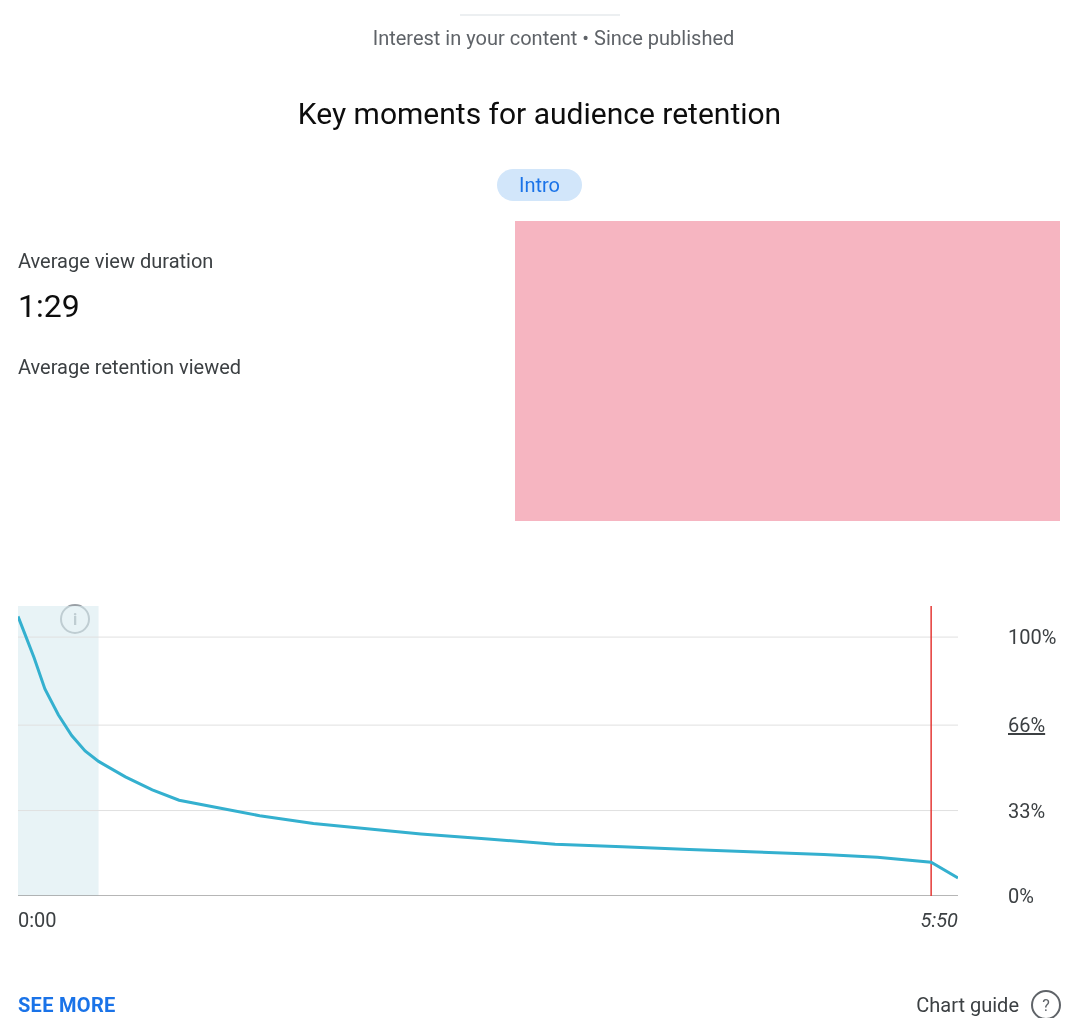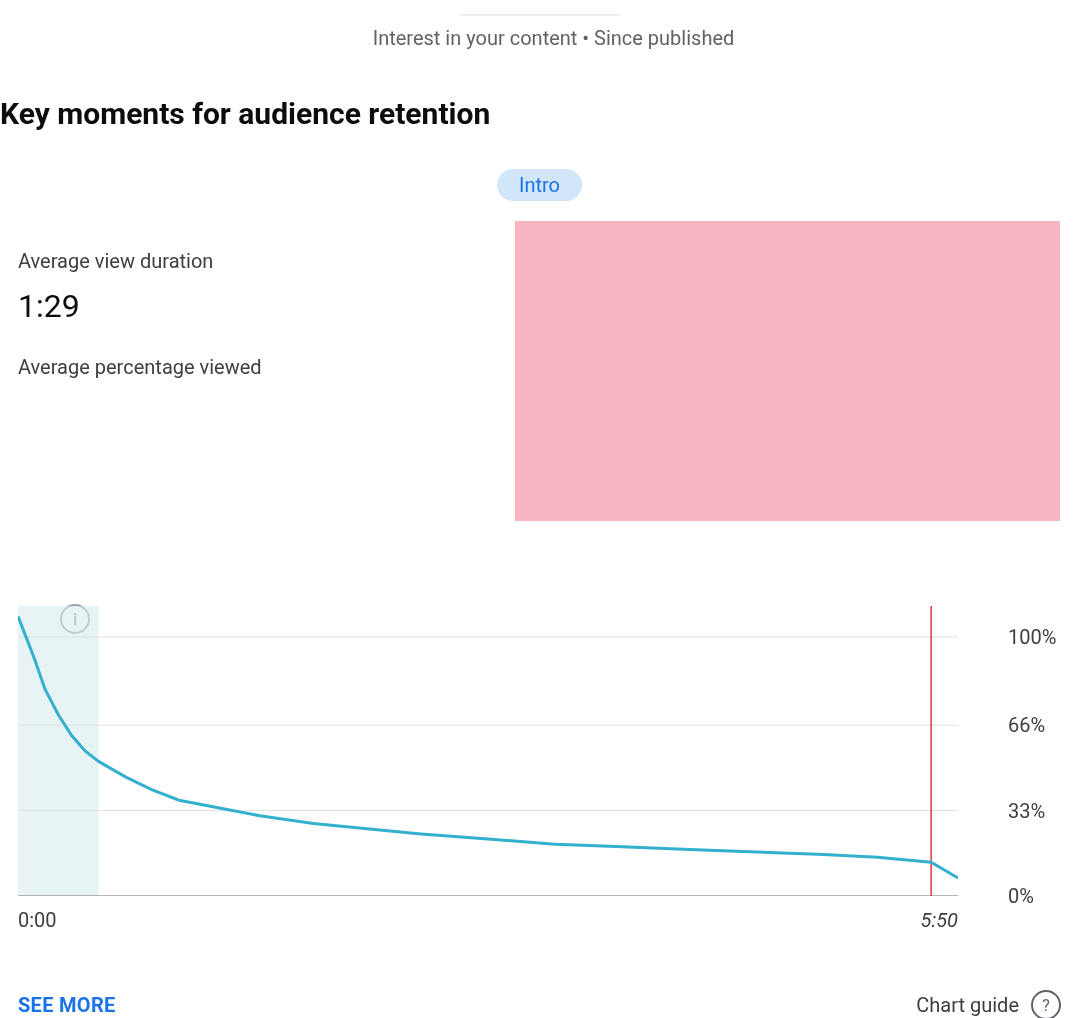--- a/index.html
+++ b/index.html
@@ -11,21 +11,21 @@
     --axis:#9e9e9e;
     --intro-bg:#d2e6fa;
     --intro-band:#d9ebf0;
     --pink:#f6b5c1;
   }
   html,body{margin:0;padding:0;background:#fff;color:var(--text);
     font-family:Roboto,Arial,Helvetica,sans-serif;}
   .page{width:1079px;height:1018px;box-sizing:border-box;position:relative;}
   .divider{width:160px;height:2px;background:#eceff1;margin:14px auto 10px;}
   .subtitle{text-align:center;color:var(--muted);font-size:20px;margin-top:6px;padding-left:28px;}
-  .title{font-size:30px;font-weight:700;margin-top:46px;}
+  .title{text-align:center;font-size:30px;font-weight:400;margin-top:46px;}
   .chip-row{display:flex;justify-content:center;margin-top:38px;}
   .chip{background:var(--intro-bg);color:var(--accent);font-size:20px;
     padding:4px 22px;border-radius:999px;cursor:pointer;}
   .mid{position:relative;margin-top:20px;height:300px;padding-left:16px;}
   .stats{position:absolute;left:18px;top:20px;}
   .stat-label{color:#3c4043;font-size:20px;margin-top:8px;}
   .stat-value{font-size:32px;margin-top:14px;margin-bottom:30px;}
   .thumb{position:absolute;left:515px;top:0;width:545px;height:300px;
     background:var(--pink);}
   .chart-wrap{position:absolute;left:18px;top:592px;width:1043px;}
@@ -65,42 +65,42 @@
 <div class="title">Key moments for audience retention</div>
 
 <div class="chip-row">
   <div class="chip">Intro</div>
 </div>
 
 <div class="mid">
   <div class="stats">
     <div class="stat-label">Average view duration</div>
     <div class="stat-value">1:29</div>
-    <div class="stat-label">Average percentage viewed</div>
+    <div class="stat-label">Average retention viewed</div>
   </div>
   <div class="thumb"></div>
 </div>
 
 <div class="chart-wrap">
   <div class="info-icon">i</div>
   <div class="plot">
     <svg id="chart-svg" width="940" height="290">
       <rect id="intro-rect" class="intro-band" x="0" y="0" width="80.57142857142857" height="290"></rect>
       <g class="gridlines">
         <line id="gl100" x1="0" x2="940" y1="31.071428571428555" y2="31.071428571428555"></line>
         <line id="gl66" x1="0" x2="940" y1="119.10714285714286" y2="119.10714285714286"></line>
         <line id="gl33" x1="0" x2="940" y1="204.55357142857144" y2="204.55357142857144"></line>
       </g>
       <line id="baseline" class="axis-line" x1="0" x2="940" y1="290" y2="290"></line>
       <line id="marker" class="marker" y1="0" y2="290" x1="913.1428571428571" x2="913.1428571428571"></line>
       <path id="retpath" class="retline" d="M0.0 10.4 L8.1 31.1 L16.1 51.8 L26.9 82.9 L40.3 108.8 L53.7 129.5 L67.1 145.0 L80.6 155.4 L107.4 170.9 L134.3 183.8 L161.1 194.2 L201.4 202.0 L241.7 209.7 L295.4 217.5 L349.1 222.7 L402.9 227.9 L470.0 233.0 L537.1 238.2 L604.3 240.8 L671.4 243.4 L738.6 246.0 L805.7 248.6 L859.4 251.2 L913.1 256.3 L940.0 271.9 "></path>
     </svg>
     <div class="ylabels">
       <div id="yl100" style="top: 31.0714px;">100%</div>
-      <div id="yl66" style="top: 119.107px;">66%</div>
+      <div id="yl66" style="top: 119.107px; text-decoration: underline;">66%</div>
       <div id="yl33" style="top: 204.554px;">33%</div>
       <div id="yl0" style="top: 290px;">0%</div>
     </div>
   </div>
   <div class="xlabels">
     <span class="xl-start">0:00</span>
     <span class="xl-end">5:50</span>
   </div>
 </div>
 

